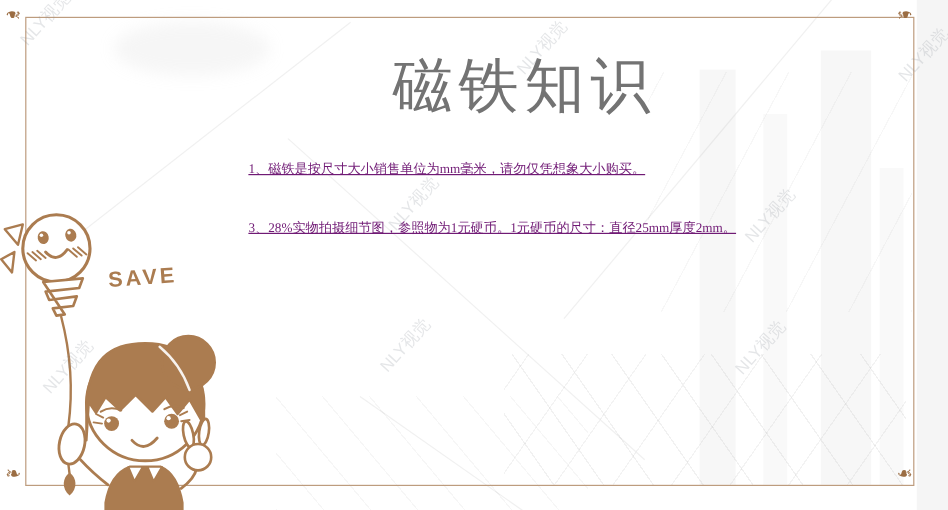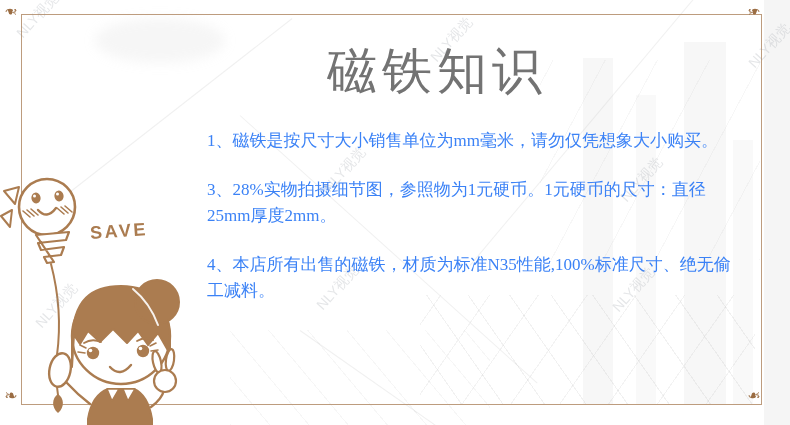--- a/index.html
+++ b/index.html
@@ -36,21 +36,21 @@
   .corner{position:absolute;z-index:4;font-size:16px;line-height:16px;color:#9b6d43;width:16px;height:16px;text-align:center;}
   .c-tl{left:3px;top:3px;transform:rotate(180deg);}
   .c-tr{left:746px;top:3px;transform:scale(-1,1) rotate(180deg);}
   .c-bl{left:3px;top:388px;}
   .c-br{left:746px;top:388px;transform:scaleX(-1);}
 
   
   .title{position:absolute;left:207px;top:38px;width:460px;z-index:3;text-align:center;
          font-size:50px;letter-spacing:5px;color:#737373;font-weight:400;}
   .points{position:absolute;left:207px;top:128px;width:537px;z-index:3;
-          font-size:17px;line-height:26px;color:#3b82f6;}
+          font-size:11px;line-height:26px;color:#701a75;text-decoration:underline;}
   .points p{margin:0 0 23px 0;}
 
   
   .mascot{position:absolute;left:0;top:175px;width:200px;height:250px;z-index:6;}
 </style>
 </head>
 <body>
 
 <div class="stage">
 
@@ -72,21 +72,20 @@
   <span class="corner c-tl">❧</span>
   <span class="corner c-tr">❧</span>
   <span class="corner c-bl">❧</span>
   <span class="corner c-br">❧</span>
 
   <div class="title">磁铁知识</div>
 
   <div class="points">
     <p>1、磁铁是按尺寸大小销售单位为mm毫米，请勿仅凭想象大小购买。</p>
     <p>3、28%实物拍摄细节图，参照物为1元硬币。1元硬币的尺寸：直径25mm厚度2mm。</p>
-    <p>4、本店所有出售的磁铁，材质为标准N35性能,100%标准尺寸、绝无偷工减料。</p>
   </div>
 
   <svg class="mascot" viewBox="0 0 200 250" stroke-linecap="round" stroke-linejoin="round">
 
     <g fill="#ffffff" stroke="#ab7c50" stroke-width="2">
       <path d="M19,12 L4,16 L15,29 Z"></path>
       <path d="M12,35 L1,41 L10,52 Z"></path>
     </g>
 
     <path d="M51,89 Q63,135 57,180" fill="none" stroke="#ab7c50" stroke-width="2"></path>

